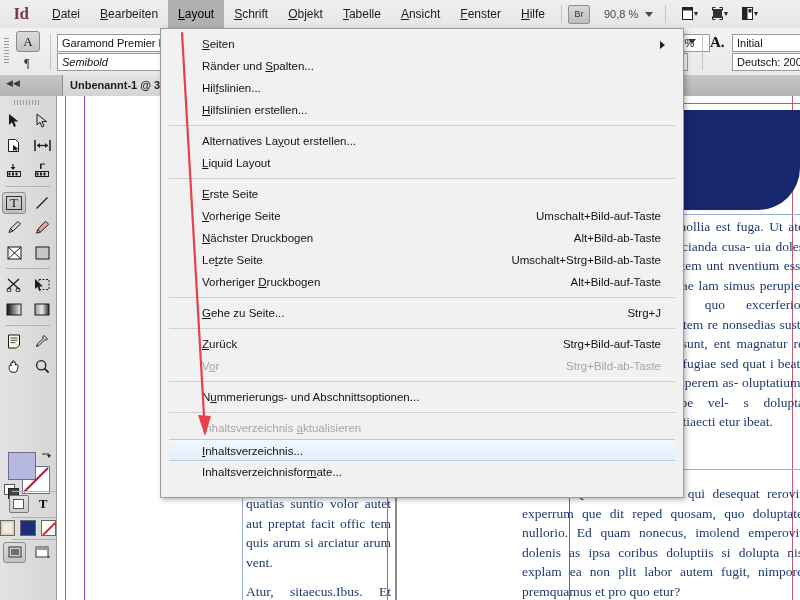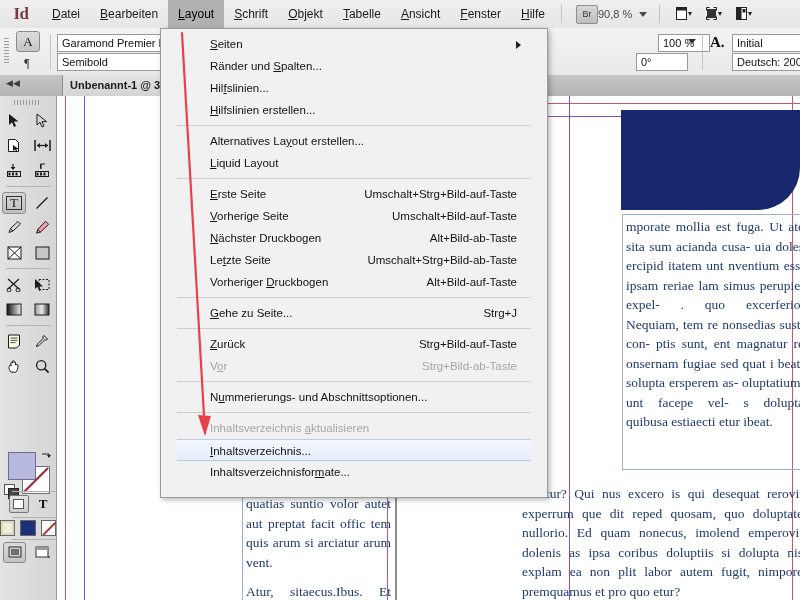--- a/index.html
+++ b/index.html
@@ -28,23 +28,22 @@
     padding:0 10px;height:28px;line-height:28px;font-size:12px;color:#1b1b1b;
     font-family:"Liberation Sans",sans-serif;white-space:nowrap;cursor:default;
   }
   .menu-item .u{text-decoration:underline;}
   .menu-item.active{background:#b0b0b0;color:#000;}
   .mb-sep{width:1px;height:18px;background:#c2c2c2;margin:0 6px;}
   .br-btn{
     width:20px;height:17px;border:1px solid #8f8f8f;border-radius:2px;
     background:linear-gradient(to bottom,#d8d8d8,#bdbdbd);
     font-size:9px;color:#333;display:flex;align-items:center;justify-content:center;
-    margin-left:8px;
-  }
-  .zoom-val{font-size:11px;color:#4a4a4a;}
+  }
+  .zoom-val{font-size:11px;color:#4a4a4a;margin-left:14px;}
   .caret{
     width:0;height:0;border-left:4px solid transparent;border-right:4px solid transparent;
     border-top:5px solid #4a4a4a;margin-left:7px;
   }
   .vbtn{
     width:20px;height:18px;margin-left:10px;position:relative;
     display:flex;align-items:center;
   }
   .vbtn svg{display:block;}
 
@@ -185,25 +184,25 @@
   .txtframe{
     position:absolute;border:1px solid #9aafd0;
     color:#1f3a6e;font-family:"Liberation Serif",serif;
     overflow:hidden;
   }
   .txtframe p{margin:0 0 10px 0;text-align:justify;}
   .para{font-size:13.5px;line-height:19.5px;}
 
   
   .dropdown{
-    position:absolute;left:160px;top:28px;width:388px;height:470px;
+    position:absolute;left:160px;top:28px;width:524px;height:470px;
     background:#f1f1f1;border:1px solid #9a9a9a;
     box-shadow:2px 2px 5px rgba(0,0,0,0.28);
     font-size:11.5px;color:#151515;
-    padding:4px 16px;box-sizing:border-box;
+    padding:4px 8px;box-sizing:border-box;
   }
   .mi{
     position:relative;height:22px;line-height:22px;
     padding-left:33px;padding-right:14px;white-space:nowrap;
     font-family:"Liberation Sans",sans-serif;
     font-size:11.5px;color:#131313;
   }
   .mi .sc{position:absolute;right:14px;top:0;color:#131313;font-size:11.5px;}
   .mi.disabled, .mi.disabled .sc{color:#a5a5a5;}
   .mi.hl{
@@ -276,21 +275,21 @@
     <div class="grip"></div>
 
     <div class="ab-box">
       <div class="ab-A">A</div>
       <div class="ab-P">¶</div>
     </div>
 
     <div class="vsep" style="left:50px;top:6px;height:36px;"></div>
 
     <div class="fld" style="left:57px;top:6px;width:125px;">Garamond Premier Pro</div>
-    <div class="fld" style="left:57px;top:25px;width:125px;">Semibold</div>
+    <div class="fld" style="left:57px;top:25px;width:125px;font-style:italic;">Semibold</div>
 
     <div class="fld" style="left:658px;top:6px;width:42px;">100 %</div>
     <div class="dd-arrow" style="left:688px;top:11px;"></div>
     <div class="fld" style="left:636px;top:25px;width:42px;">0°</div>
 
     <div class="vsep" style="left:702px;top:6px;height:36px;"></div>
 
     <div class="bigA" style="left:710px;top:6px;">A.</div>
 
     <div class="fld" style="left:732px;top:6px;width:66px;">Initial</div>
@@ -595,21 +594,21 @@
     <div class="mi"><span class="u">H</span>ilfslinien erstellen...</div>
 
     <div class="mi-sep"></div>
 
     <div class="mi">Alternatives La<span class="u">y</span>out erstellen...</div>
     <div class="mi"><span class="u">L</span>iquid Layout</div>
 
     <div class="mi-sep"></div>
 
     <div class="mi"><span class="u">E</span>rste Seite
-      <span class="sc">Umschalt+Strg+Bild-auf-Taste</span></div>
+      </div>
     <div class="mi"><span class="u">V</span>orherige Seite
       <span class="sc">Umschalt+Bild-auf-Taste</span></div>
     <div class="mi"><span class="u">N</span>ächster Druckbogen
       <span class="sc">Alt+Bild-ab-Taste</span></div>
     <div class="mi">Le<span class="u">t</span>zte Seite
       <span class="sc">Umschalt+Strg+Bild-ab-Taste</span></div>
     <div class="mi">Vorheriger <span class="u">D</span>ruckbogen
       <span class="sc">Alt+Bild-auf-Taste</span></div>
 
     <div class="mi-sep"></div>

